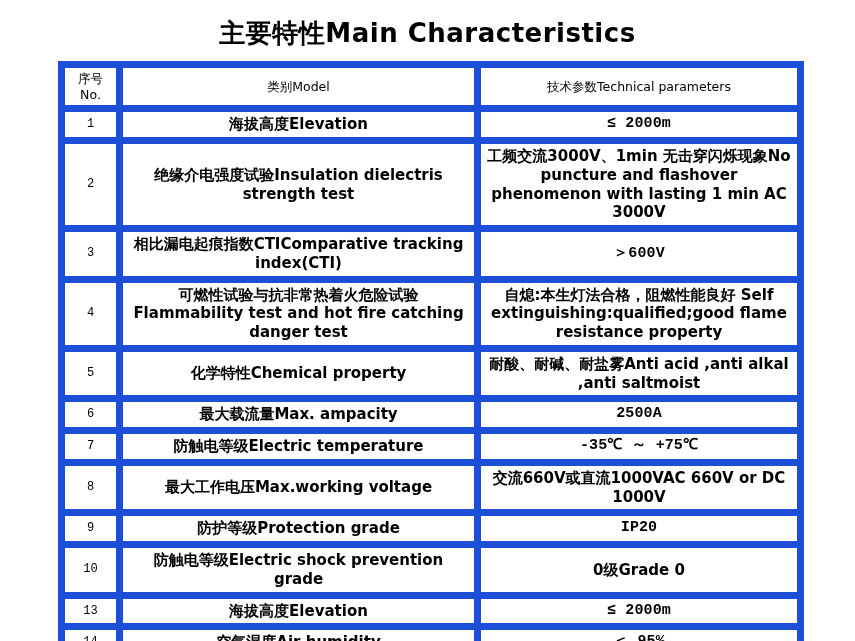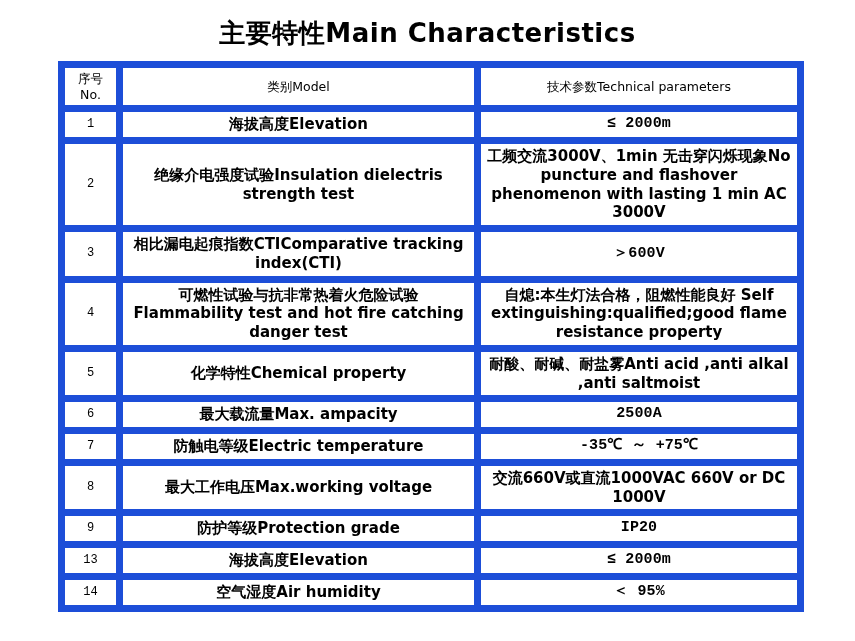--- a/index.html
+++ b/index.html
@@ -133,20 +133,25 @@
           <td class="num">8</td>
           <td class="model cjk">最大工作电压Max.working voltage</td>
           <td class="param cjk">交流660V或直流1000VAC 660V or DC 1000V</td>
         </tr>
         <tr>
           <td class="num">9</td>
           <td class="model cjk">防护等级Protection grade</td>
           <td class="param mono">IP20</td>
         </tr>
         <tr>
+          <td class="num">10</td>
+          <td class="model cjk">防触电等级Electric shock prevention grade</td>
+          <td class="param cjk">0级Grade 0</td>
+        </tr>
+        <tr>
           <td class="num">13</td>
           <td class="model cjk">海拔高度Elevation</td>
           <td class="param mono">≤ 2000m</td>
         </tr>
         <tr>
           <td class="num">14</td>
           <td class="model cjk">空气湿度Air humidity</td>
           <td class="param mono">＜ 95%</td>
         </tr>
       </tbody>

